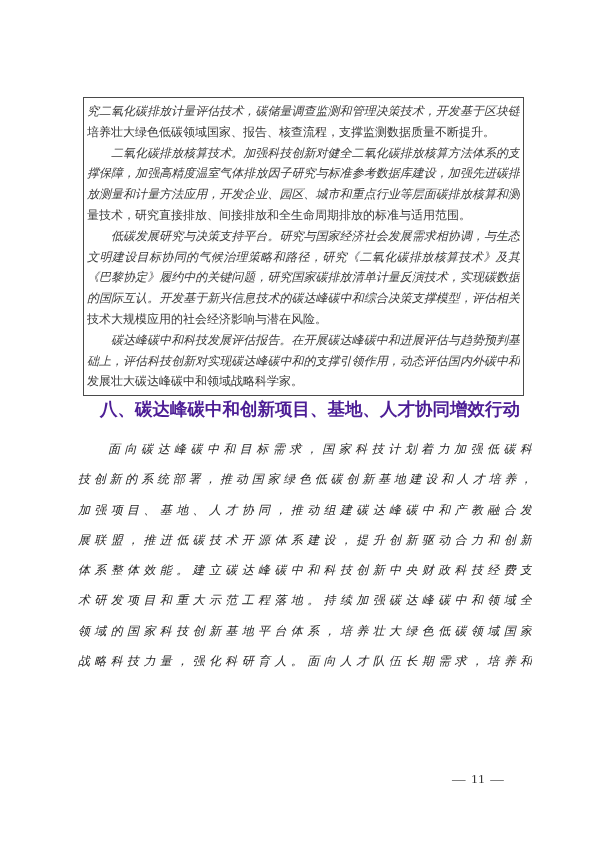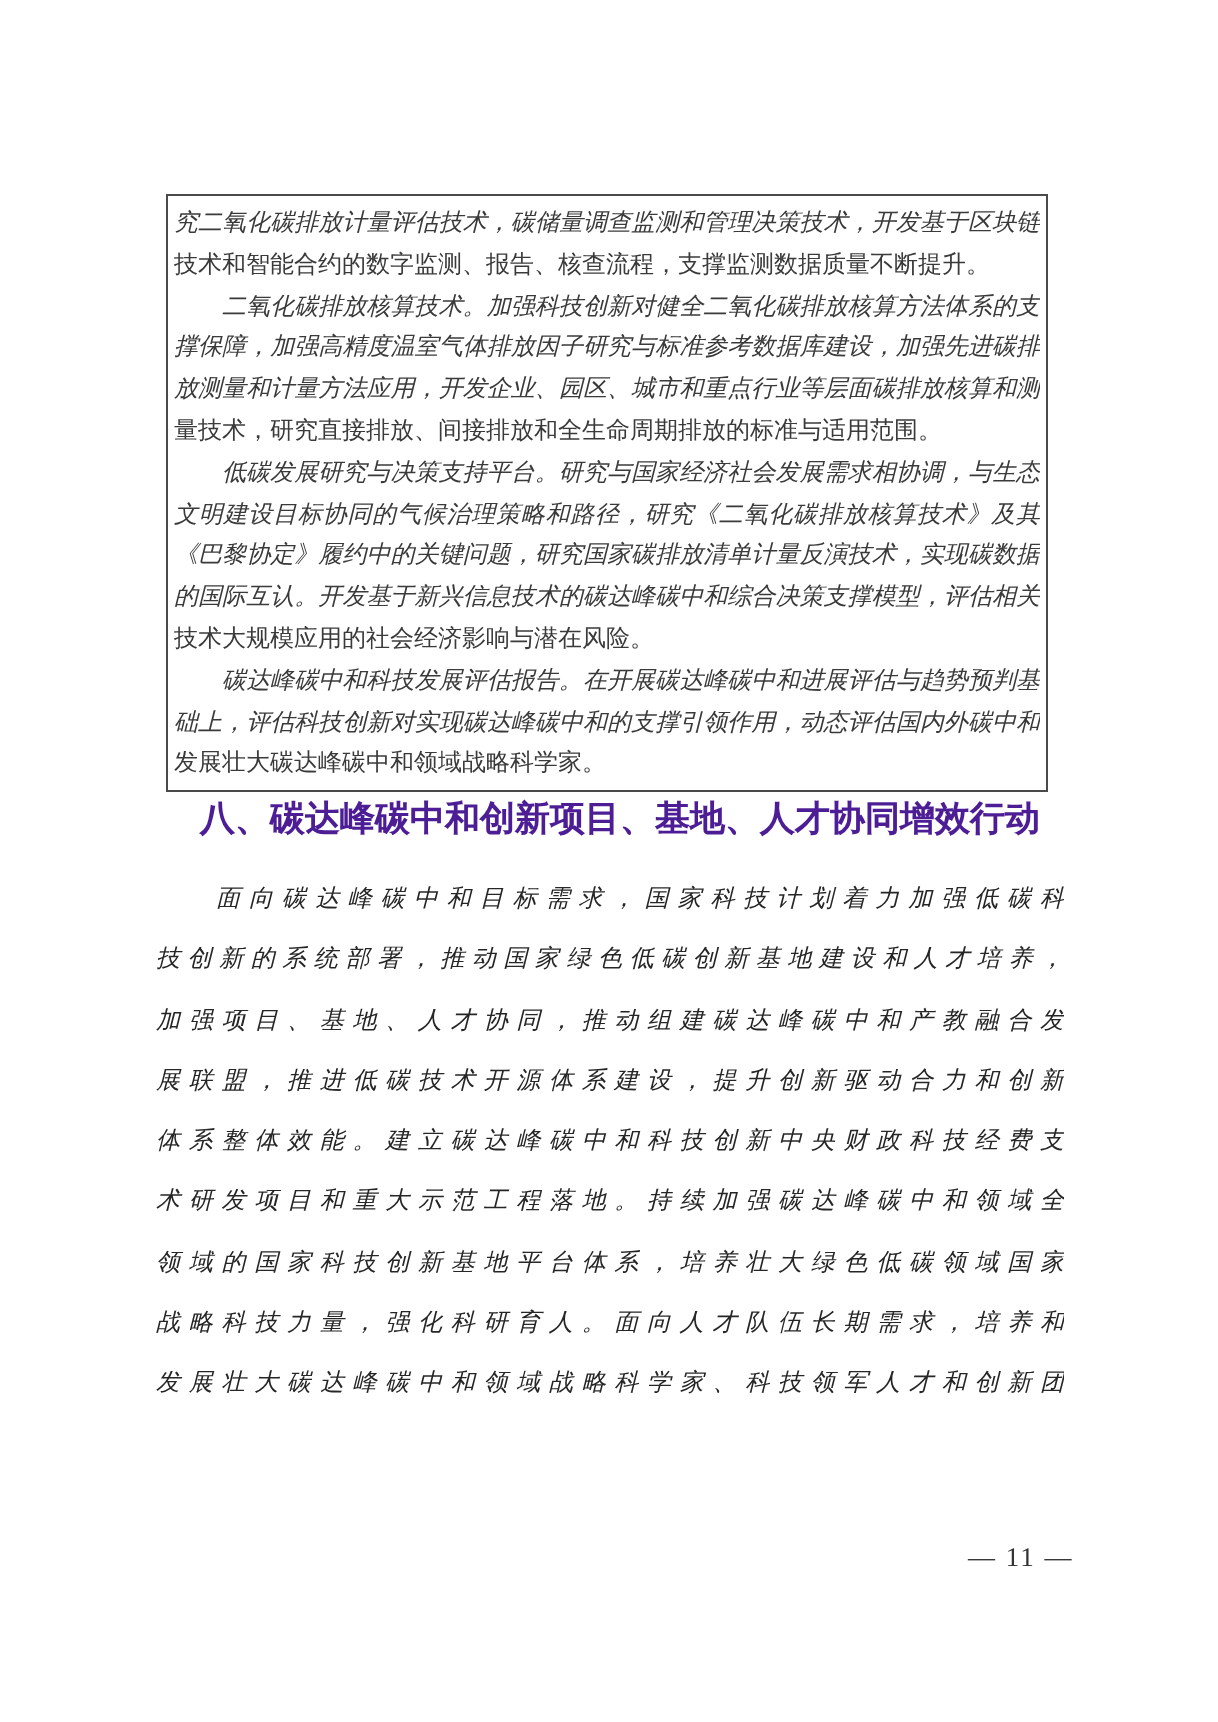--- a/index.html
+++ b/index.html
@@ -41,31 +41,30 @@
     color:#262626;
   }
   .ln{height:30.3px;overflow:hidden;}
   .bodytext .ind{text-indent:30px;}
   
   .pageno{
     position:absolute;left:452px;top:770px;
     font-size:13.5px;line-height:18px;
     color:#333333;letter-spacing:1px;
     white-space:nowrap;
-    margin-left:32px;
   }
 </style>
 </head>
 <body>
 
 <div class="page">
 
   <div class="box">
     <div class="bx j">究二氧化碳排放计量评估技术，碳储量调查监测和管理决策技术，开发基于区块链</div>
-    <div class="bx">技术和智能合约的数字监测、报告、核查流程，支撑监测数据质量不断提升。</div>
+    <div class="bx">培养壮大绿色低碳领域国家、报告、核查流程，支撑监测数据质量不断提升。</div>
     <div class="bx j ind">二氧化碳排放核算技术。加强科技创新对健全二氧化碳排放核算方法体系的支</div>
     <div class="bx j">撑保障，加强高精度温室气体排放因子研究与标准参考数据库建设，加强先进碳排</div>
     <div class="bx j">放测量和计量方法应用，开发企业、园区、城市和重点行业等层面碳排放核算和测</div>
     <div class="bx">量技术，研究直接排放、间接排放和全生命周期排放的标准与适用范围。</div>
     <div class="bx j ind">低碳发展研究与决策支持平台。研究与国家经济社会发展需求相协调，与生态</div>
     <div class="bx j">文明建设目标协同的气候治理策略和路径，研究《二氧化碳排放核算技术》及其</div>
     <div class="bx j">《巴黎协定》履约中的关键问题，研究国家碳排放清单计量反演技术，实现碳数据</div>
     <div class="bx j">的国际互认。开发基于新兴信息技术的碳达峰碳中和综合决策支撑模型，评估相关</div>
     <div class="bx">技术大规模应用的社会经济影响与潜在风险。</div>
     <div class="bx j ind">碳达峰碳中和科技发展评估报告。在开展碳达峰碳中和进展评估与趋势预判基</div>
@@ -77,18 +76,17 @@
 
   <div class="bodytext">
     <div class="ln j ind">面向碳达峰碳中和目标需求，国家科技计划着力加强低碳科</div>
     <div class="ln j">技创新的系统部署，推动国家绿色低碳创新基地建设和人才培养，</div>
     <div class="ln j">加强项目、基地、人才协同，推动组建碳达峰碳中和产教融合发</div>
     <div class="ln j">展联盟，推进低碳技术开源体系建设，提升创新驱动合力和创新</div>
     <div class="ln j">体系整体效能。建立碳达峰碳中和科技创新中央财政科技经费支</div>
     <div class="ln j">术研发项目和重大示范工程落地。持续加强碳达峰碳中和领域全</div>
     <div class="ln j">领域的国家科技创新基地平台体系，培养壮大绿色低碳领域国家</div>
     <div class="ln j">战略科技力量，强化科研育人。面向人才队伍长期需求，培养和</div>
-    <div class="ln j">发展壮大碳达峰碳中和领域战略科学家、科技领军人才和创新团</div>
   </div>
 
   <div class="pageno">— 11 —</div>
 
 </div>
 
 </body></html>

